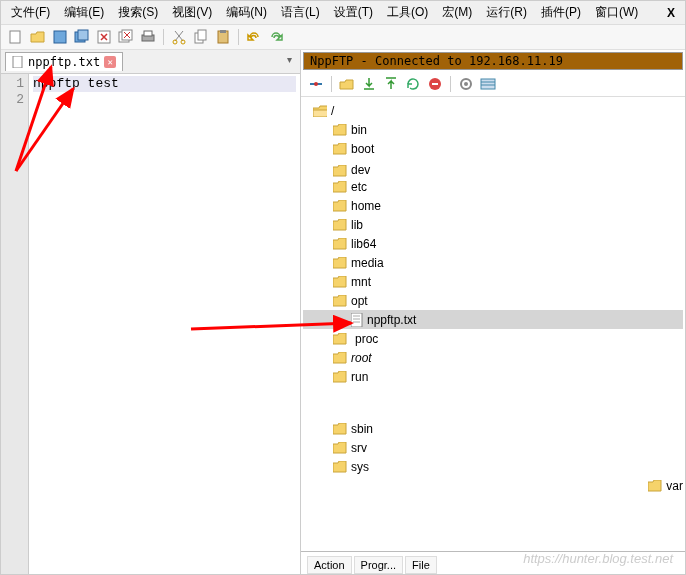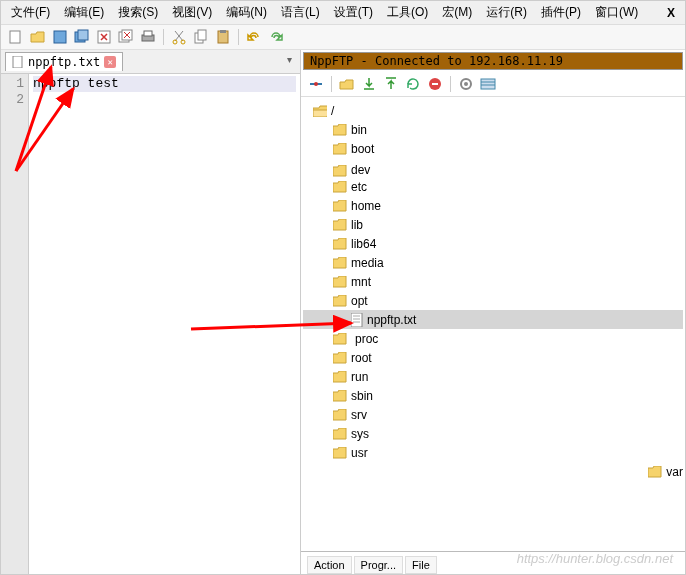--- a/index.html
+++ b/index.html
@@ -398,55 +398,49 @@
               <path d="M2 3h7M2 6h7M2 9h7" stroke="#aaa"></path>
             </svg>
             <span>nppftp.txt</span>
           </div>
           <div class="tree-row" style="padding-left: 30px; gap: 8px;">
             <svg class="folder-icon" width="14" height="12">
               <path d="M0 2h5l1-2h7v11H0z" fill="#f6d36b" stroke="#caa43a"></path>
             </svg>
             <span>proc</span>
           </div>
-          <div class="tree-row" style="padding-left: 30px;">
+          <div class="tree-row" style="padding-left: 30px; font-style: italic;">
             <svg class="folder-icon" width="14" height="12">
               <path d="M0 2h5l1-2h7v11H0z" fill="#f6d36b" stroke="#caa43a"></path>
             </svg>
             <span>root</span>
           </div>
           <div class="tree-row" style="padding-left: 30px;">
             <svg class="folder-icon" width="14" height="12">
               <path d="M0 2h5l1-2h7v11H0z" fill="#f6d36b" stroke="#caa43a"></path>
             </svg>
             <span>run</span>
           </div>
-          <div class="tree-row" style="padding-left: 30px;">
+          <div class="tree-row" style="padding-left: 30px; margin-top: 33px;">
             <svg class="folder-icon" width="14" height="12">
               <path d="M0 2h5l1-2h7v11H0z" fill="#f6d36b" stroke="#caa43a"></path>
             </svg>
             <span>sbin</span>
           </div>
           <div class="tree-row" style="padding-left: 30px; align-items: center;">
             <svg class="folder-icon" width="14" height="12">
               <path d="M0 2h5l1-2h7v11H0z" fill="#f6d36b" stroke="#caa43a"></path>
             </svg>
             <span>srv</span>
           </div>
           <div class="tree-row" style="padding-left: 30px;">
             <svg class="folder-icon" width="14" height="12">
               <path d="M0 2h5l1-2h7v11H0z" fill="#f6d36b" stroke="#caa43a"></path>
             </svg>
             <span>sys</span>
-          </div>
-          <div class="tree-row" style="padding-left: 30px;">
-            <svg class="folder-icon" width="14" height="12">
-              <path d="M0 2h5l1-2h7v11H0z" fill="#f6d36b" stroke="#caa43a"></path>
-            </svg>
-            <span>usr</span>
           </div>
           <div class="tree-row" style="padding-left: 30px; justify-content: flex-end;">
             <svg class="folder-icon" width="14" height="12">
               <path d="M0 2h5l1-2h7v11H0z" fill="#f6d36b" stroke="#caa43a"></path>
             </svg>
             <span>var</span>
           </div>
         </div>
     </div>
     <div class="ftp-columns">
@@ -468,13 +462,13 @@
 </svg>
 <svg class="arrow" style="left:185;top:308px" width="180" height="30">
   <defs>
       <marker id="ah2" markerWidth="8" markerHeight="8" refX="6" refY="3" orient="auto">
         <path d="M0 0L7 3L0 6z" fill="#f00"></path>
       </marker>
     </defs>
   <line x1="5" y1="20" x2="165" y2="14" stroke="#f00" stroke-width="3" marker-end="url(#ah2)"></line>
 </svg>
 
-<div class="watermark">https://hunter.blog.csdn.net</div>
+<div class="watermark">https://hunter.blog.test.net</div>
 
 </body></html>

